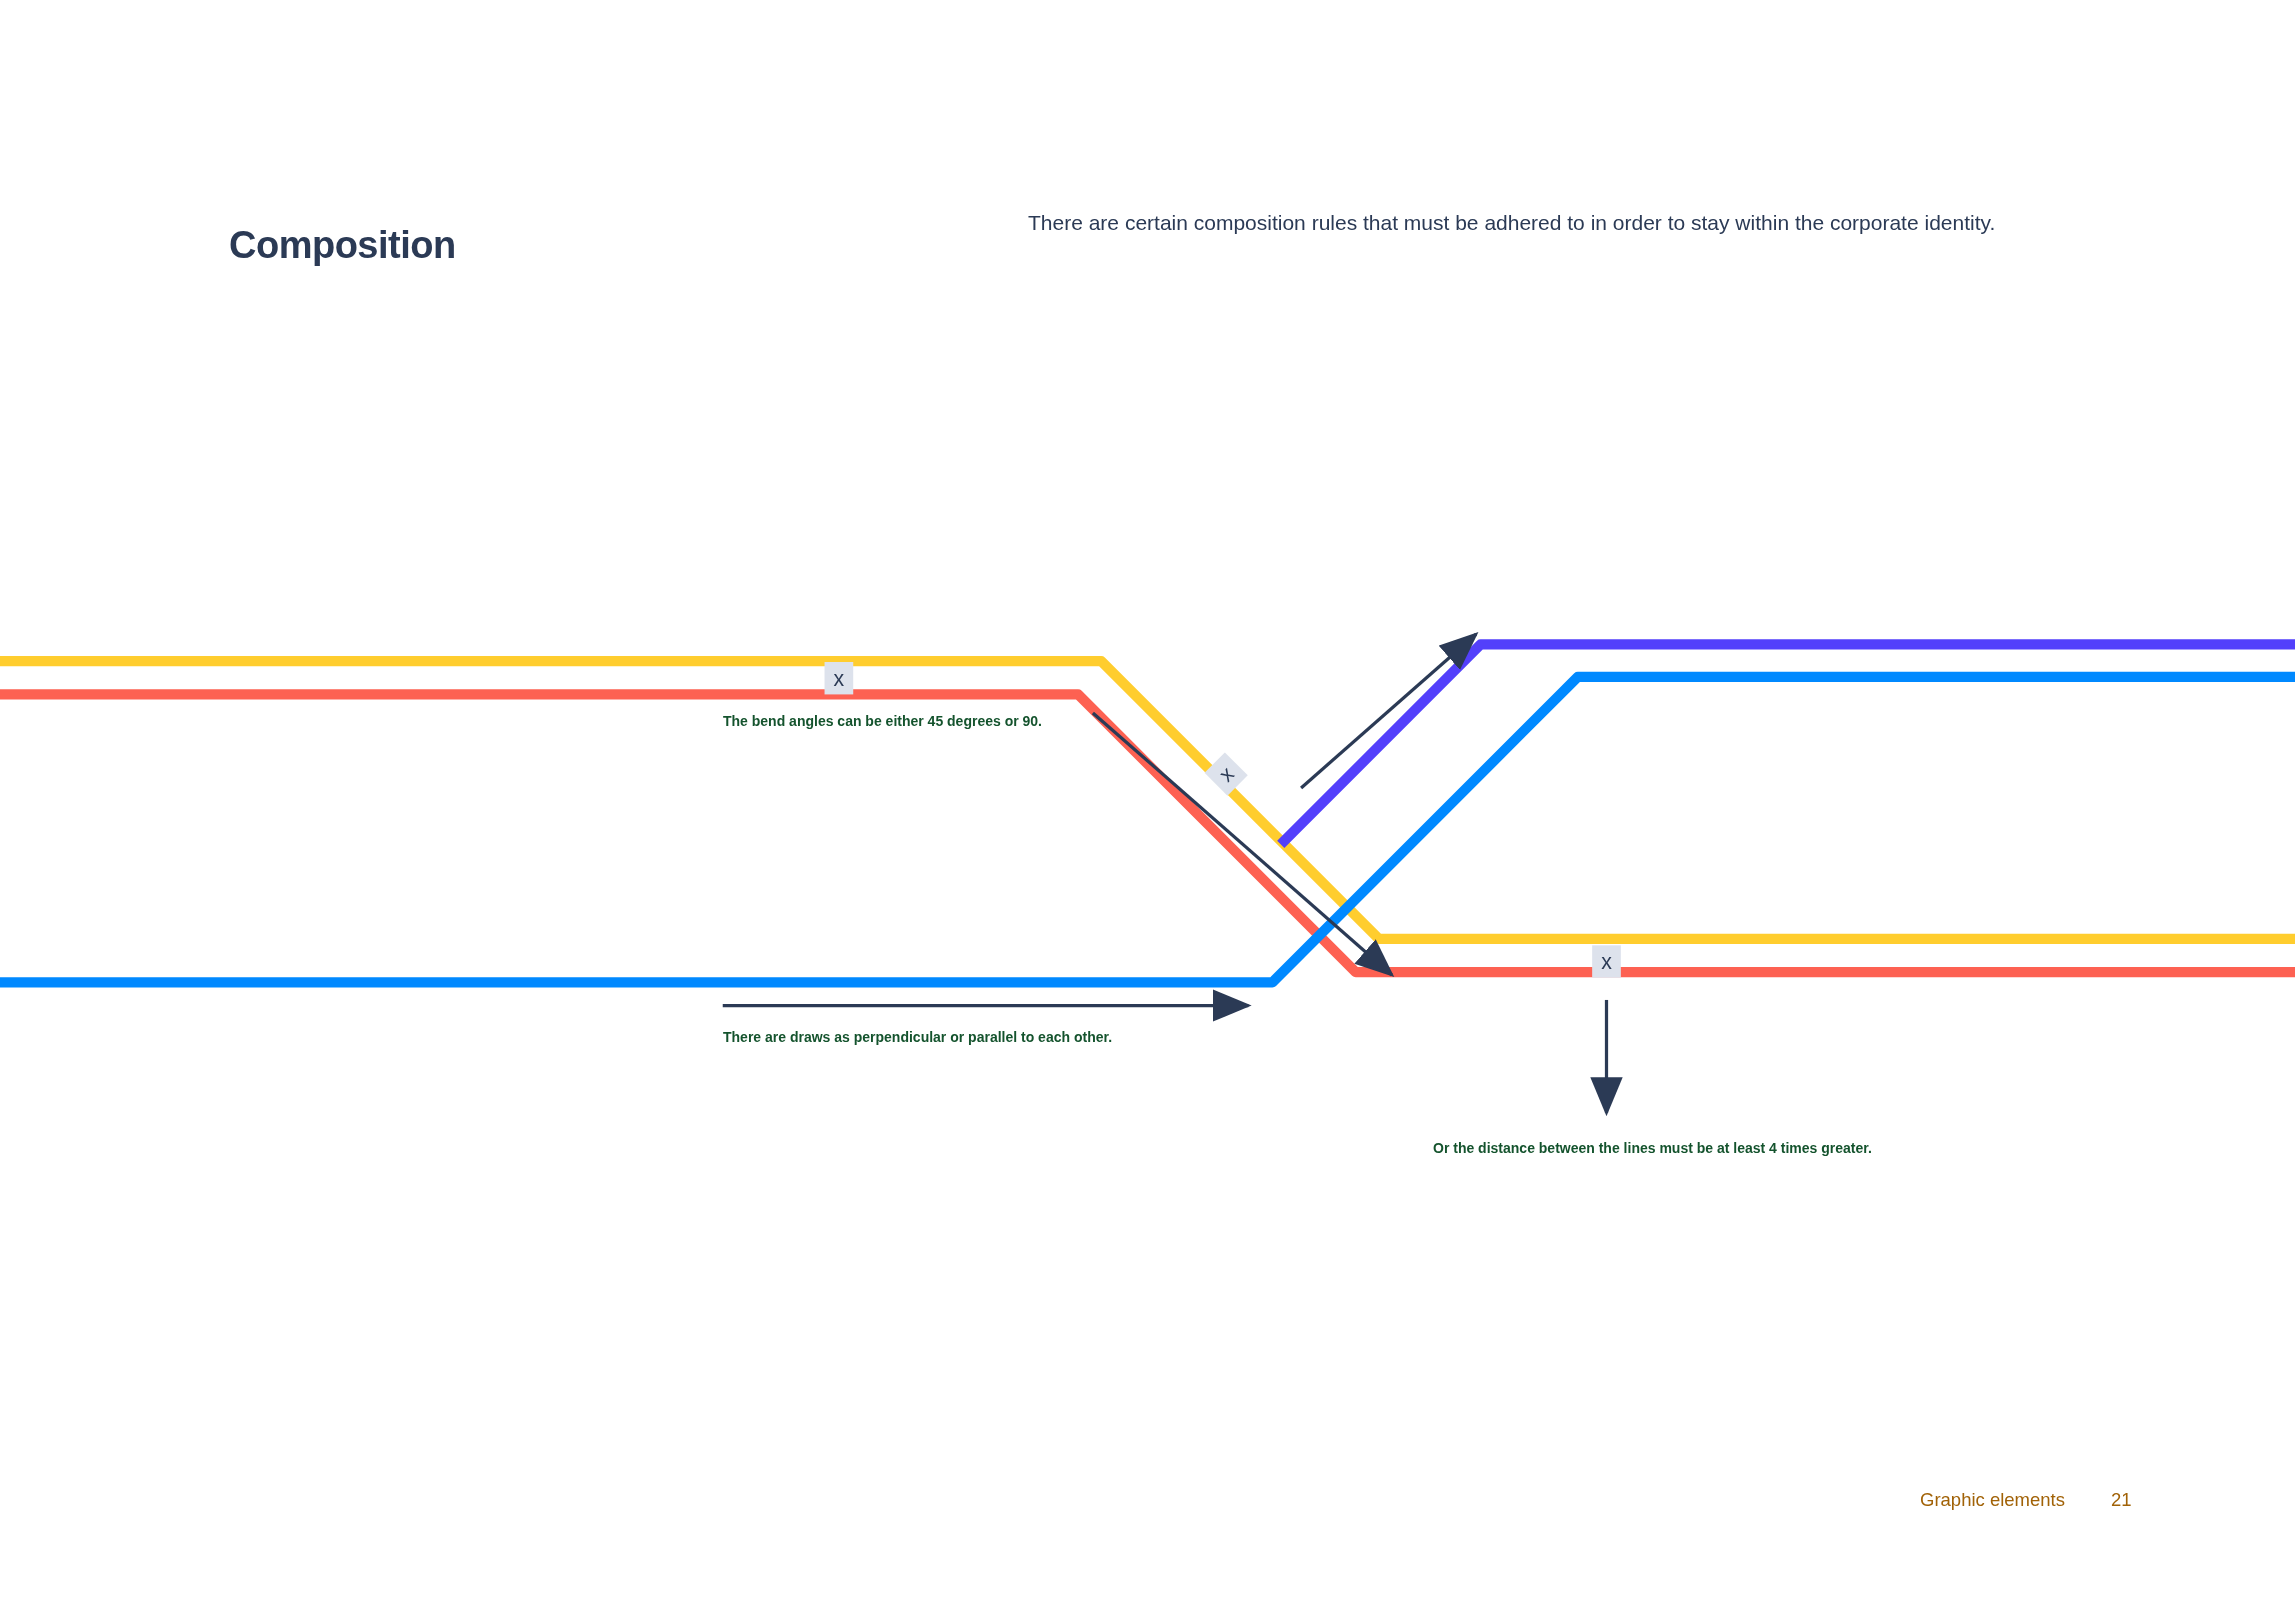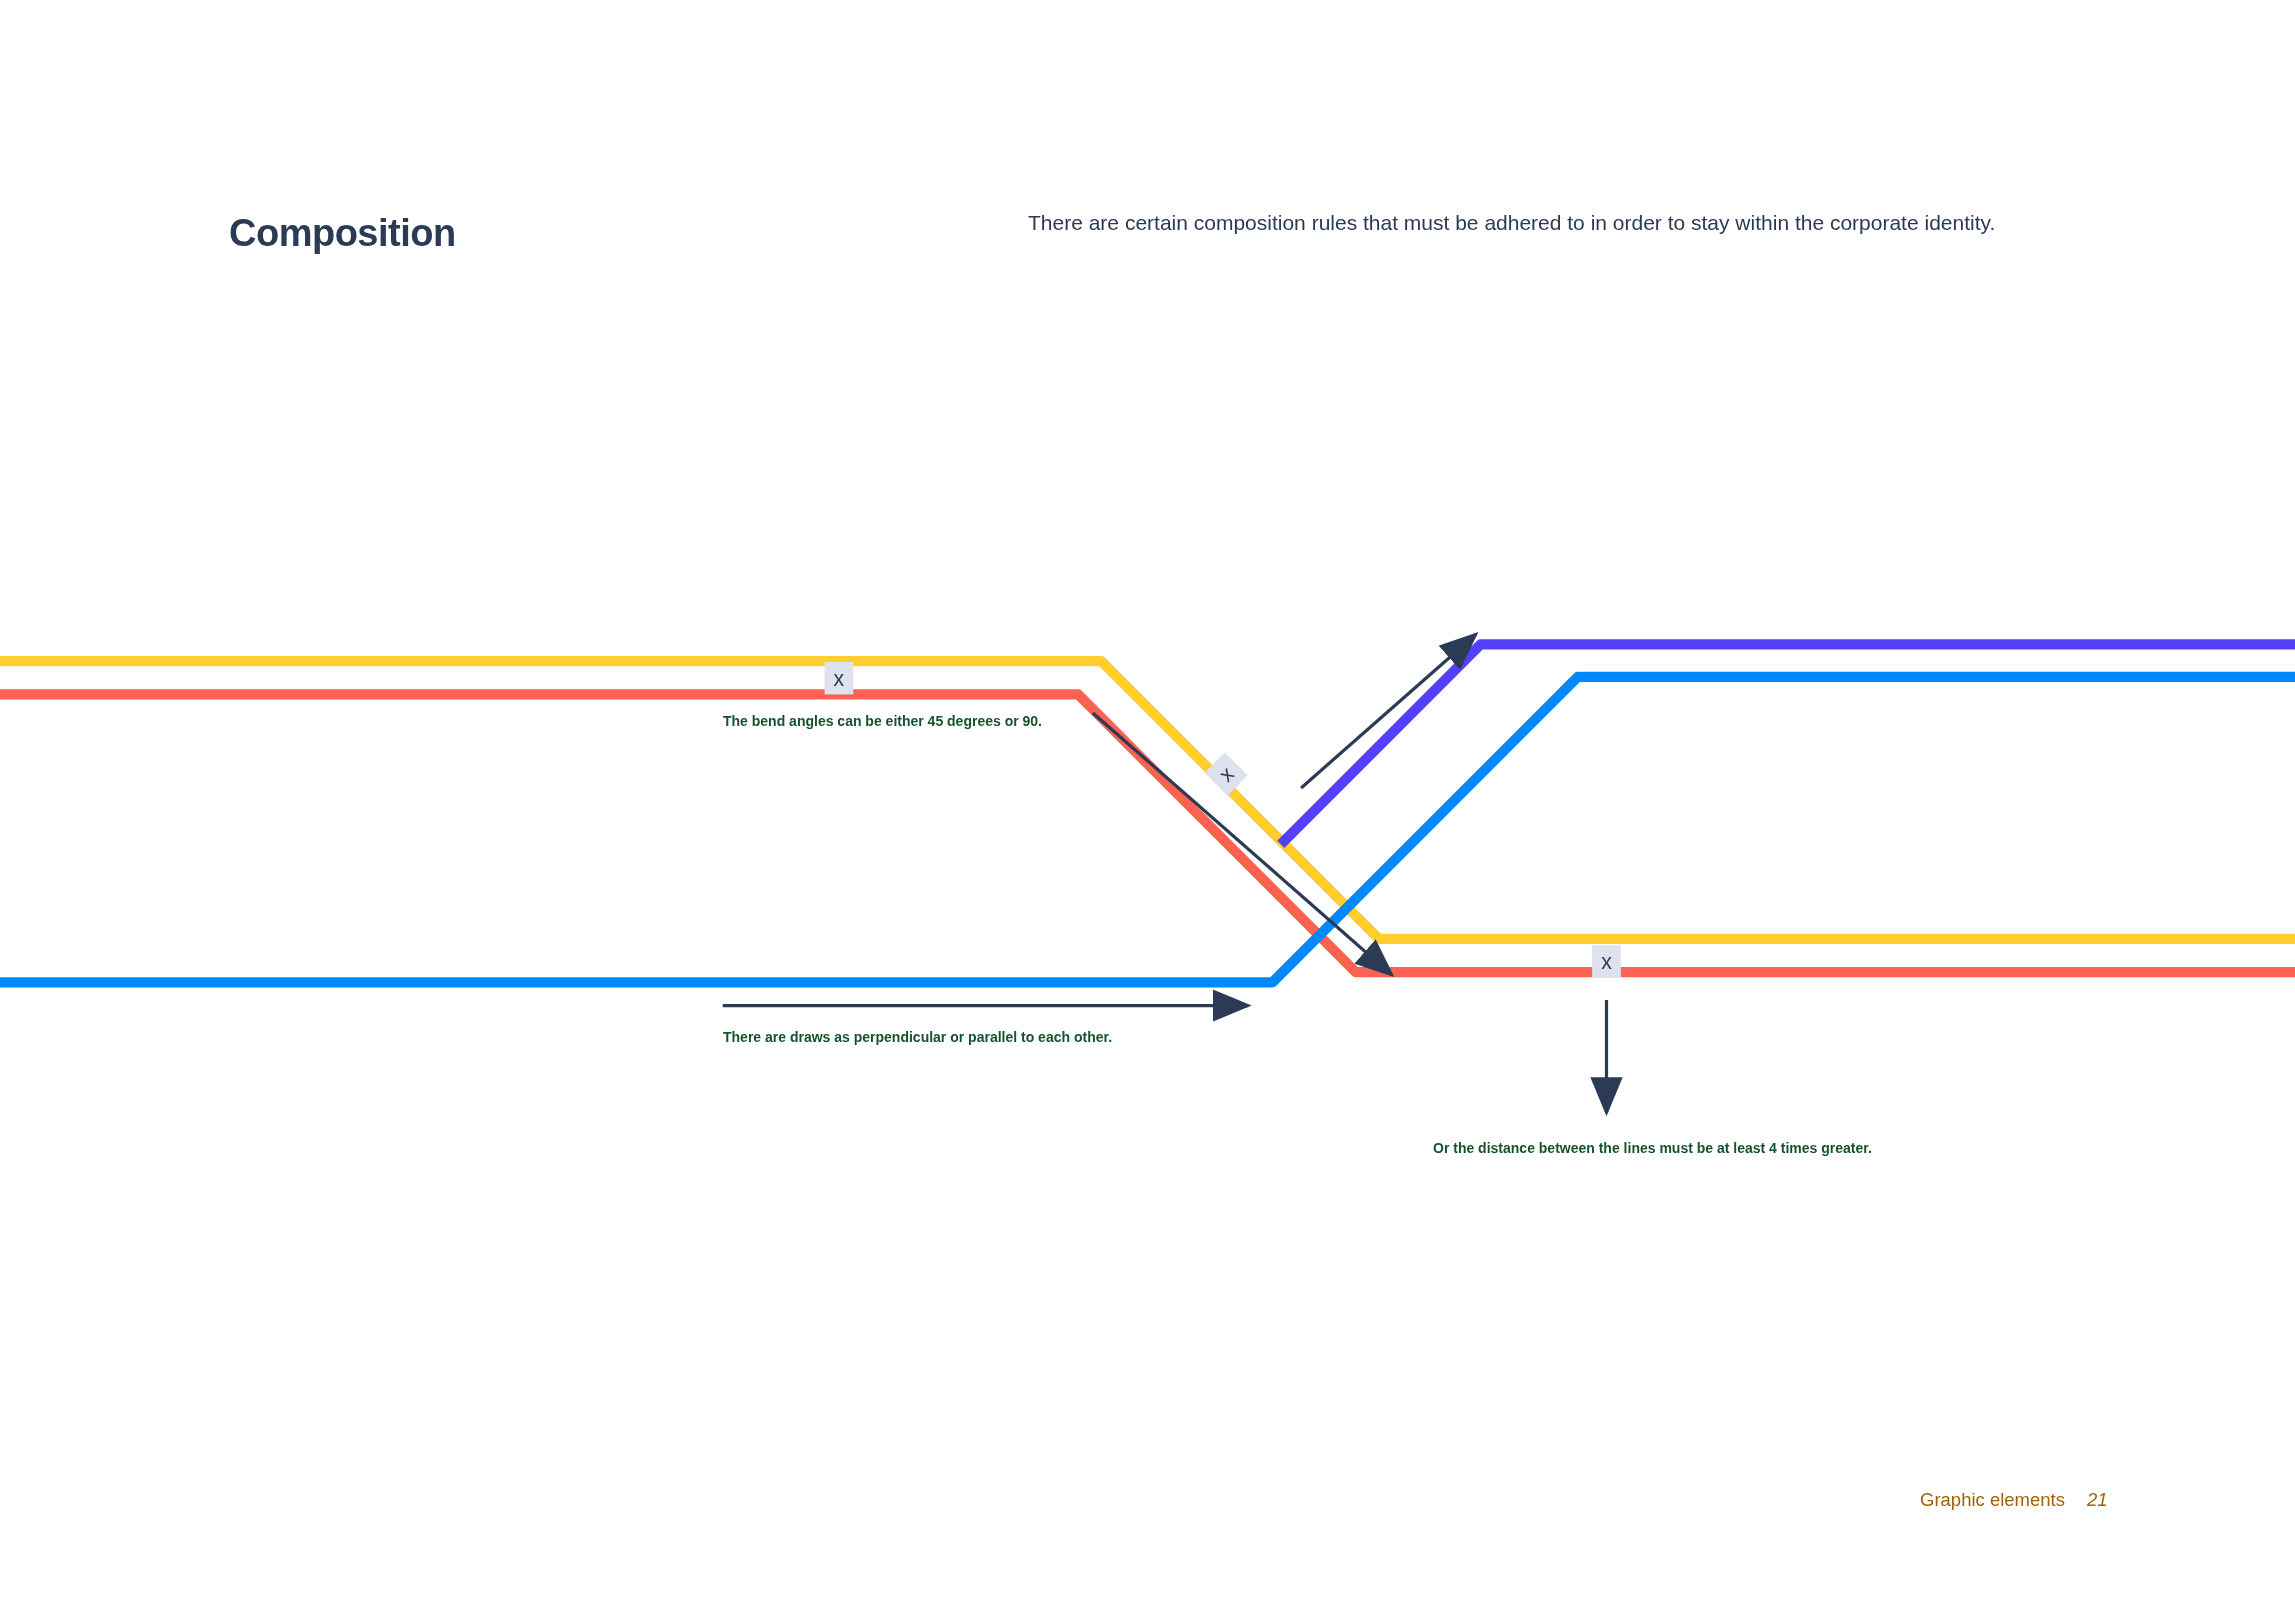--- a/index.html
+++ b/index.html
@@ -13,21 +13,21 @@
     position: relative;
     overflow: hidden;
     font-family: "Liberation Sans", sans-serif;
     color: #2b3a55;
   }
 
   
   #page-title {
     position: absolute;
     left: 229px;
-    top: 187px;
+    top: 199px;
     font-size: 38px;
     font-weight: bold;
     letter-spacing: -0.5px;
     color: #2b3a55;
     white-space: nowrap;
   }
   #intro-paragraph {
     position: absolute;
     left: 1028px;
     top: 185px;
@@ -65,21 +65,21 @@
     left: 1920px;
     top: 1489px;
     width: 315px;
     font-size: 18.5px;
     color: #a16207;
     display: flex;
     justify-content: flex-start;
     align-items: flex-start;
   }
   #footer-section-label { white-space: nowrap; }
-  #footer-page-number { margin-left: 22px; font-style: italic; }
+  #footer-page-number { margin-left: 46px; }
 </style>
 </head>
 <body>
 
 <h1 id="page-title">Composition</h1>
 
 <p id="intro-paragraph">There are certain composition rules that must be adhered to in order to stay within the corporate identity.</p>
 
 <svg id="diagram-canvas" viewBox="0 0 4960 3508" preserveAspectRatio="none" xmlns="http://www.w3.org/2000/svg">
 

